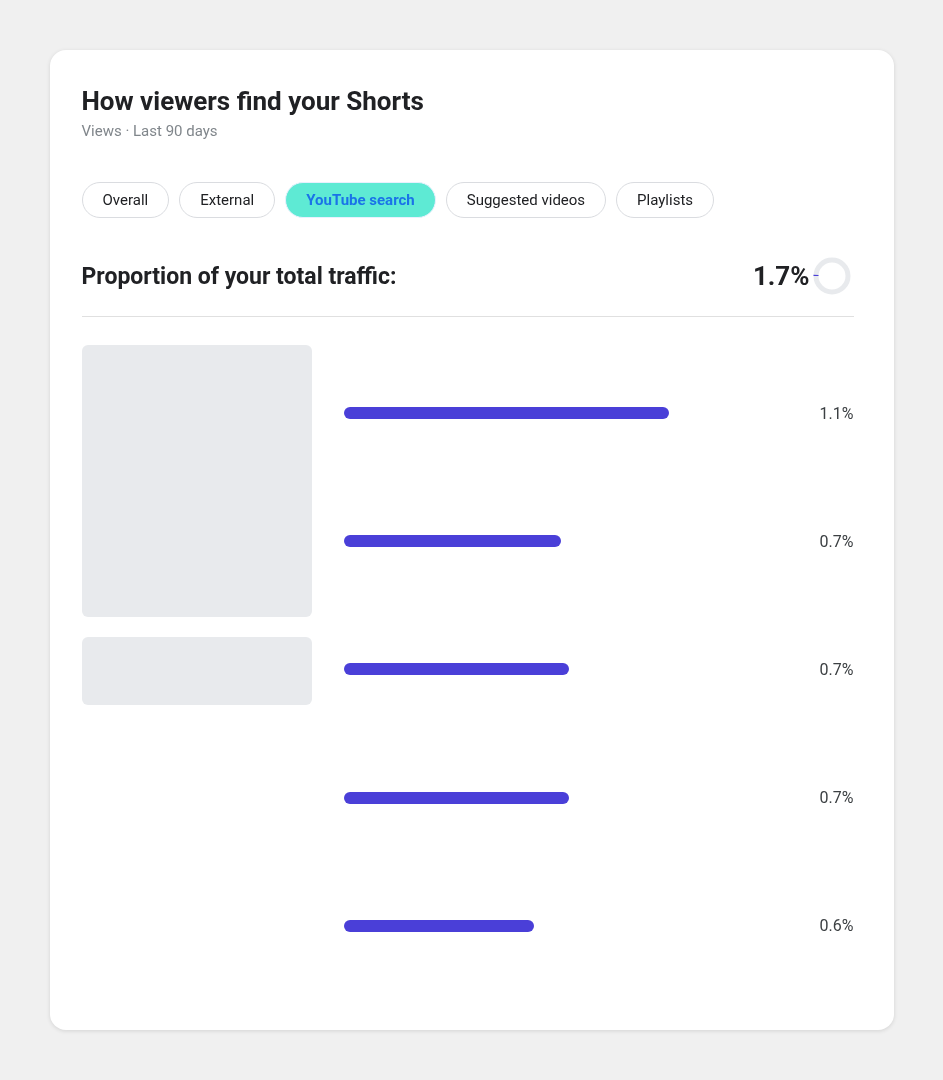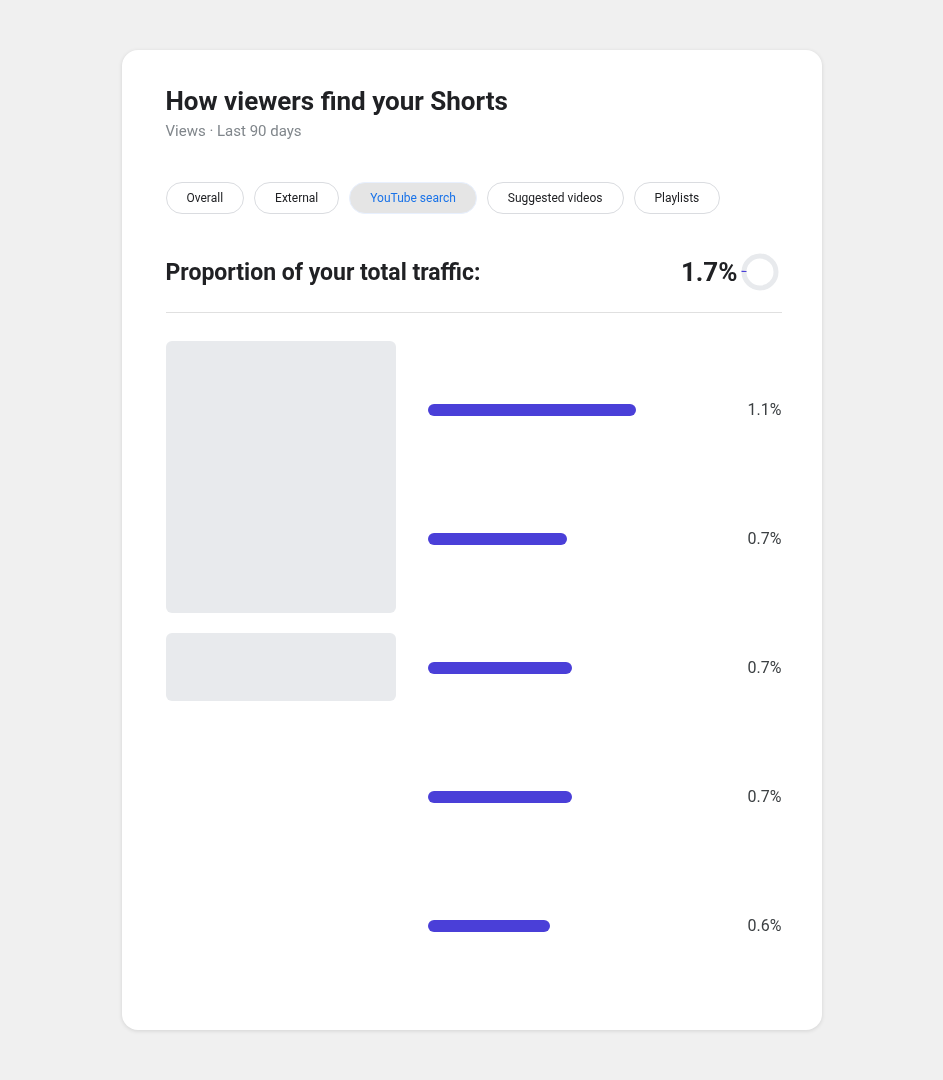--- a/index.html
+++ b/index.html
@@ -7,22 +7,22 @@
       background: #f0f0f0;
       display: flex;
       justify-content: center;
       align-items: center;
       min-height: 100vh;
       font-family: 'Google Sans', Roboto, Arial, sans-serif;
     }
     .card {
       background: #ffffff;
       border-radius: 16px;
-      padding: 36px 40px 36px 44px;
-      width: 700px;
+      padding: 36px 40px 36px 32px;
+      width: 844px;
       min-height: 980px;
       box-shadow: 0 1px 4px rgba(0,0,0,0.12);
       display: flex;
       flex-direction: column;
     }
     .title {
       font-size: 26px;
       font-weight: 700;
       color: #202124;
       margin-bottom: 6px;
@@ -36,31 +36,31 @@
       display: flex;
       flex-wrap: wrap;
       gap: 10px;
       margin-bottom: 36px;
     }
     .filter-btn {
       padding: 8px 20px;
       border-radius: 24px;
       border: 1.5px solid #dadce0;
       background: #fff;
-      font-size: 12px;
+      font-size: 15px;
       color: #202124;
       cursor: pointer;
       font-family: inherit;
       text-align: right;
     }
     .filter-btn.active {
-      background: #e5e5e5;
+      background: #5eead4;
       border-color: #e8f0fe;
       color: #1a73e8;
-      font-weight: 400;
+      font-weight: 700;
     }
     .traffic-row {
       display: flex;
       align-items: center;
       justify-content: space-between;
       margin-bottom: 18px;
     }
     .traffic-label {
       font-size: 23px;
       font-weight: 700;

